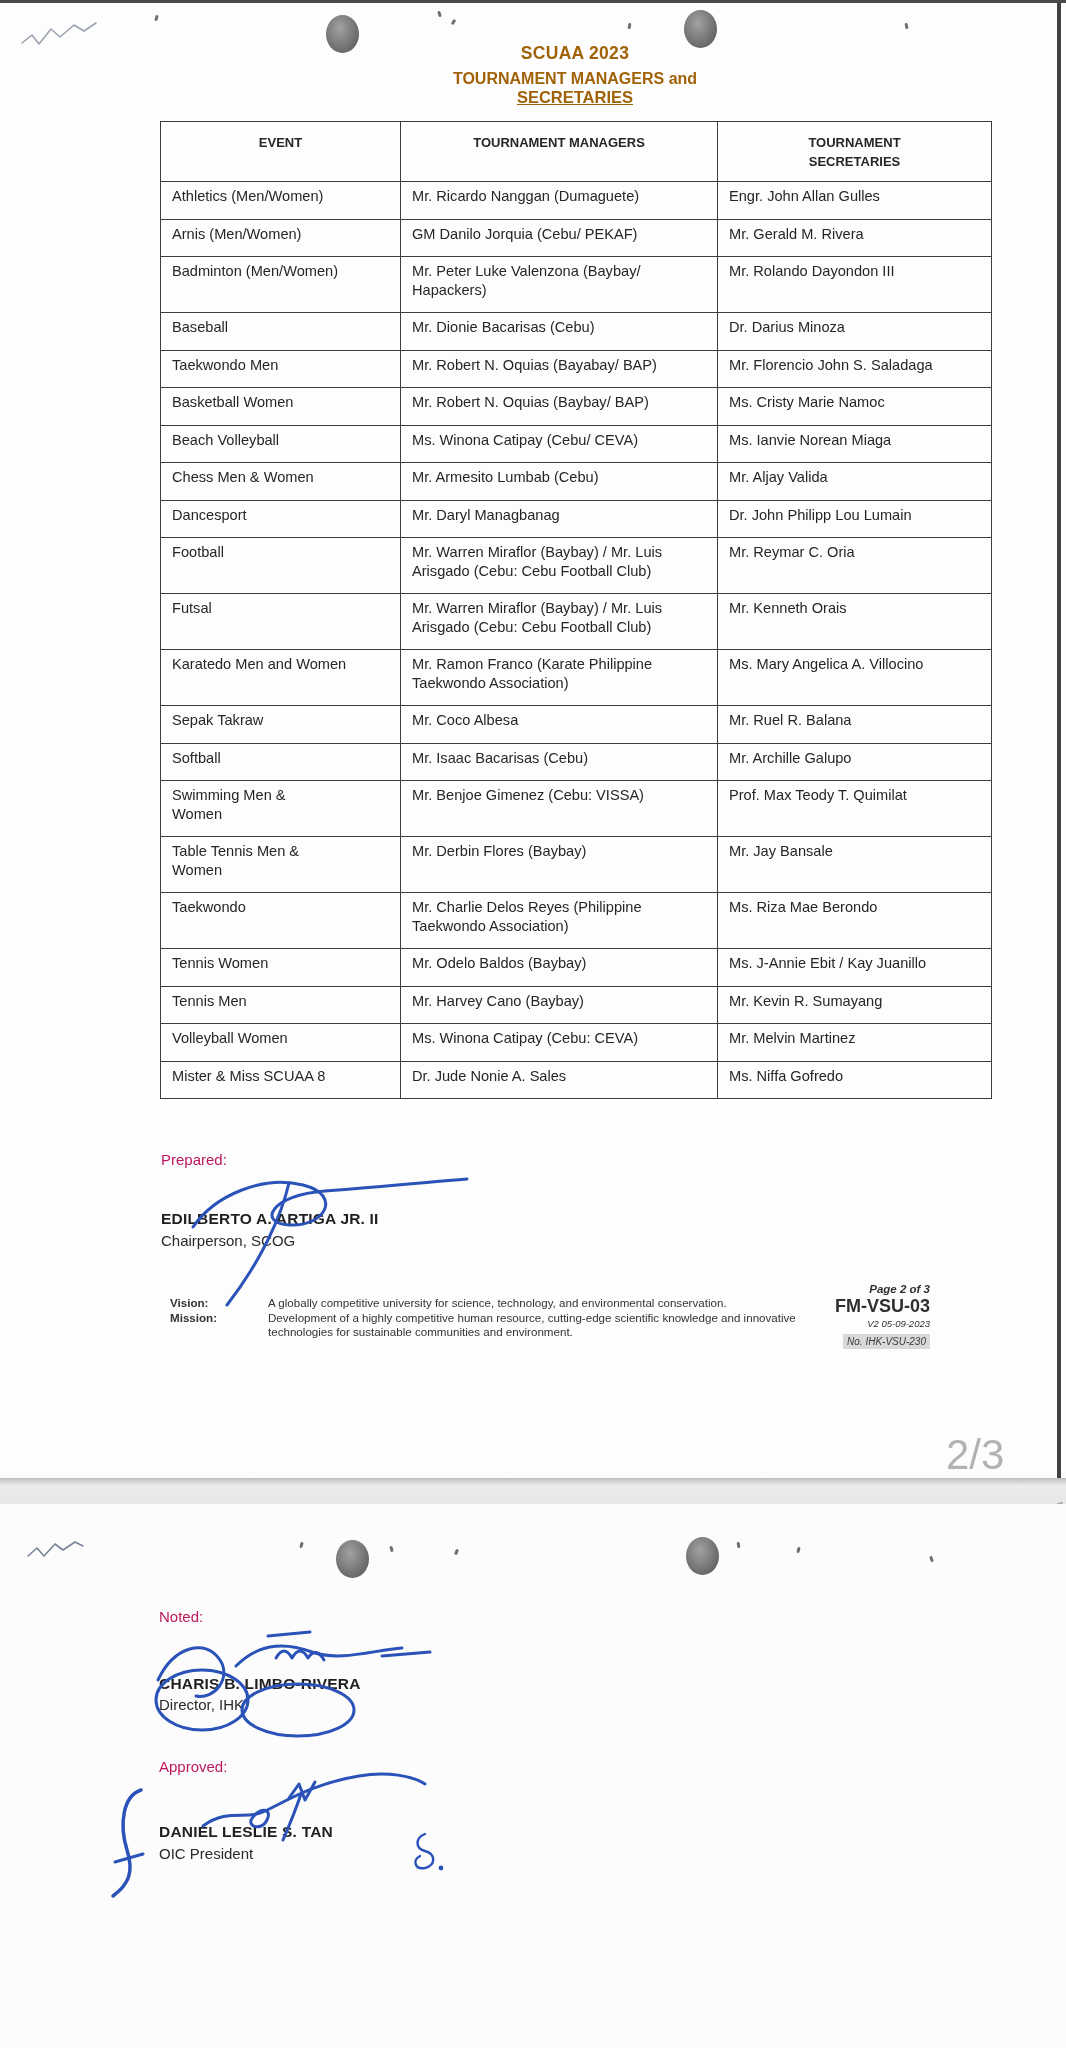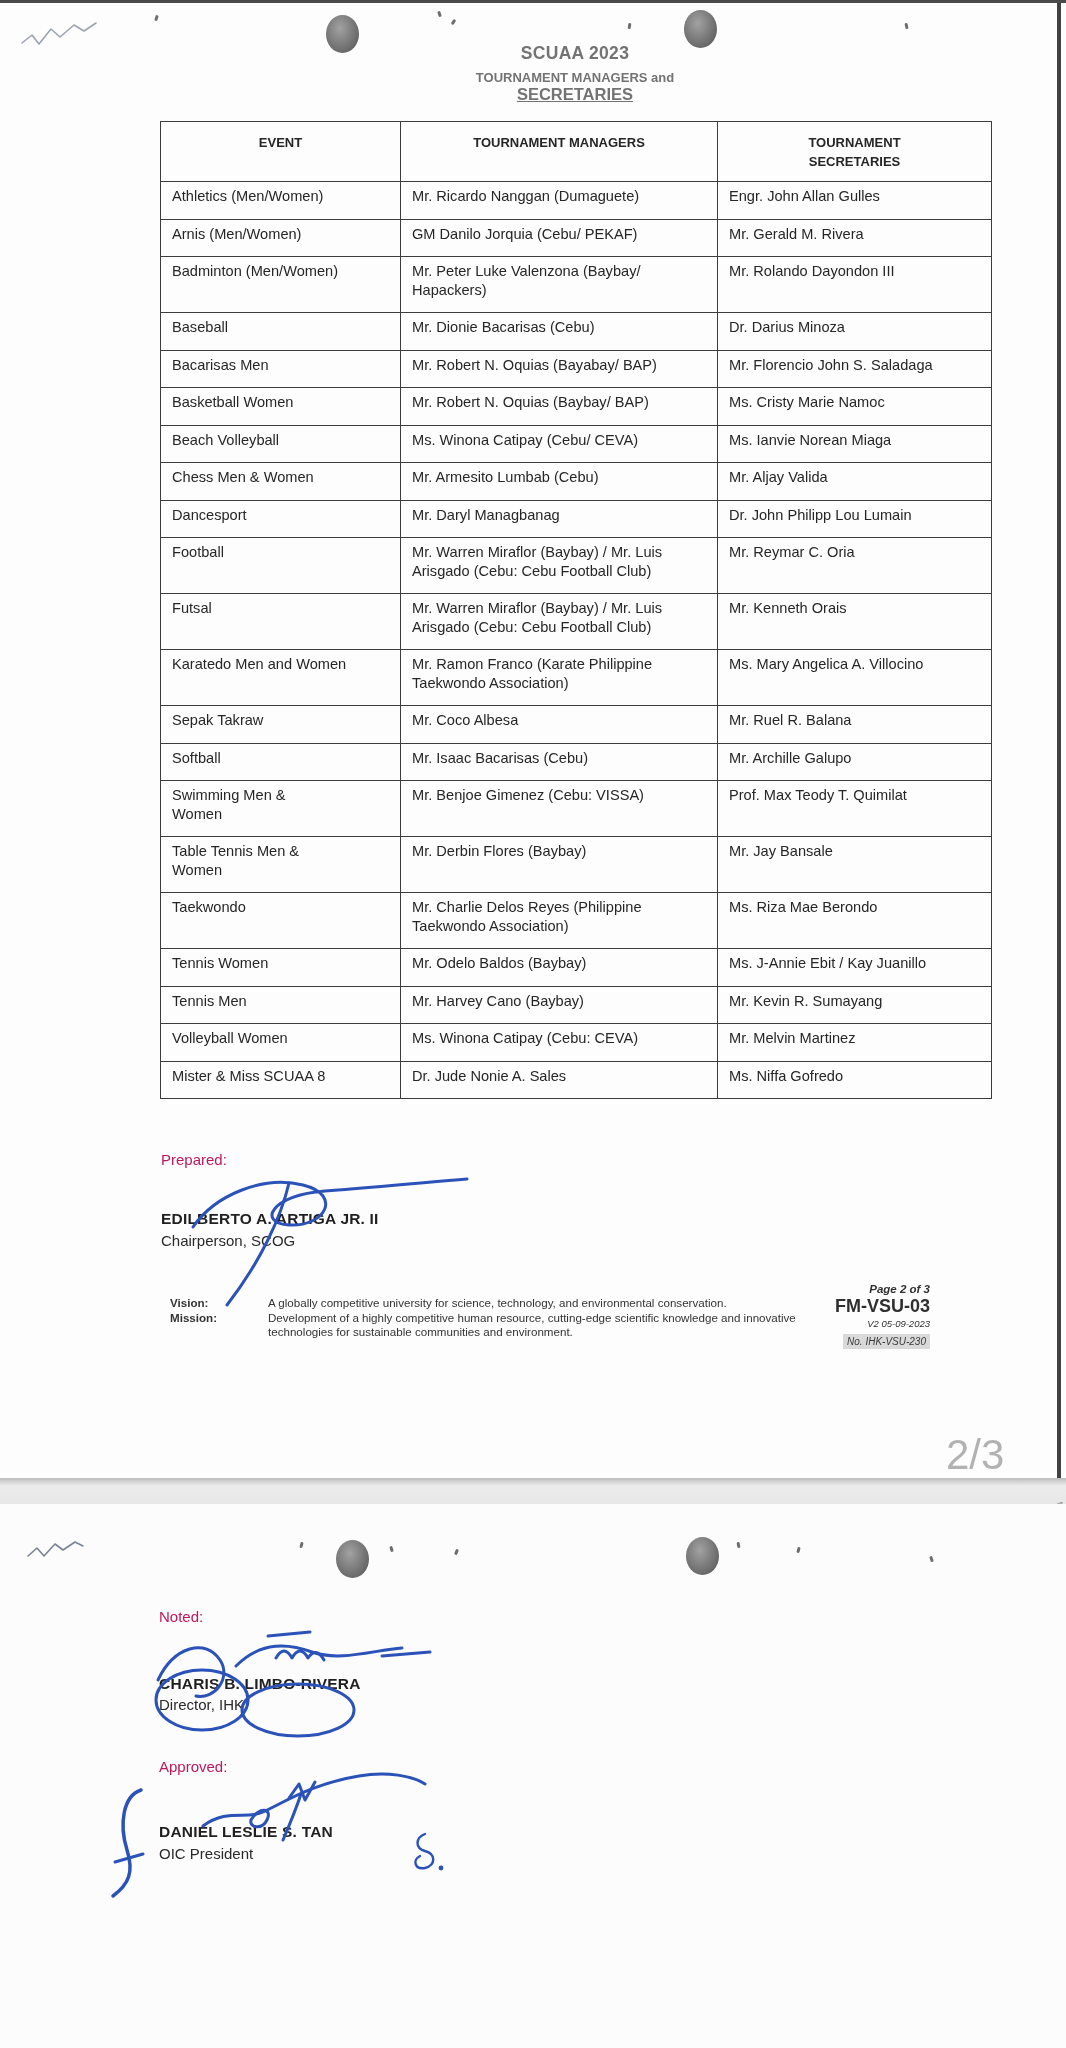--- a/index.html
+++ b/index.html
@@ -9,23 +9,23 @@
   .page1{top:0;height:1478px;border-top:3px solid #4a4a4a;box-sizing:border-box;}
   .page2{top:1504px;height:544px;background:#fcfcfc;}
   .page-gap{position:absolute;left:0;top:1478px;width:1066px;height:26px;
             background:linear-gradient(#bdbdbd,#ececec 30%,#e7e7e7);}
   .edge-line{position:absolute;left:1057px;top:0;width:4px;height:1478px;background:#414141;}
 
   .punch-hole{position:absolute;width:33px;height:38px;border-radius:50%;
       background:radial-gradient(ellipse at 42% 35%, #a2a2a2, #757575 55%, #555 95%);}
 
   .title-block{position:absolute;left:335px;top:40px;width:480px;text-align:center;}
-  .title-block div{font-weight:bold;color:#737373;}
+  .title-block div{font-weight:bold;color:#a16207;}
   .t1{font-size:17.5px;margin-bottom:6px;letter-spacing:.3px;}
-  .t2{font-size:13px;}
+  .t2{font-size:16px;}
   .t3{font-size:16.5px;text-decoration:underline;}
 
   table.tm{position:absolute;left:160px;top:118px;width:831px;border-collapse:collapse;
            table-layout:fixed;background:transparent;}
   table.tm th,table.tm td{border:1.7px solid #3d3d3d;vertical-align:top;
            font-size:14.6px;line-height:18.5px;color:#262626;}
   table.tm th{font-weight:bold;text-align:center;padding:12px 6px 10px;font-size:13px;}
   table.tm td{padding:5px 11px 13px;}
   col.c-event{width:240px;} col.c-mgr{width:317px;} col.c-sec{width:274px;}
   .hdr-wrap{display:inline-block;max-width:150px;}
@@ -114,21 +114,21 @@
         <td>Mr. Rolando Dayondon III</td>
       </tr>
 
       <tr>
         <td class="ev">Baseball</td>
         <td>Mr. Dionie Bacarisas (Cebu)</td>
         <td>Dr. Darius Minoza</td>
       </tr>
 
       <tr>
-        <td class="ev">Bacarisas Men</td>
+        <td class="ev">Taekwondo Men</td>
         <td>Mr. Robert N. Oquias (Bayabay/ BAP)</td>
         <td>Mr. Florencio John S. Saladaga</td>
       </tr>
 
       <tr>
         <td class="ev">Basketball Women</td>
         <td>Mr. Robert N. Oquias (Baybay/ BAP)</td>
         <td>Ms. Cristy Marie Namoc</td>
       </tr>
 

